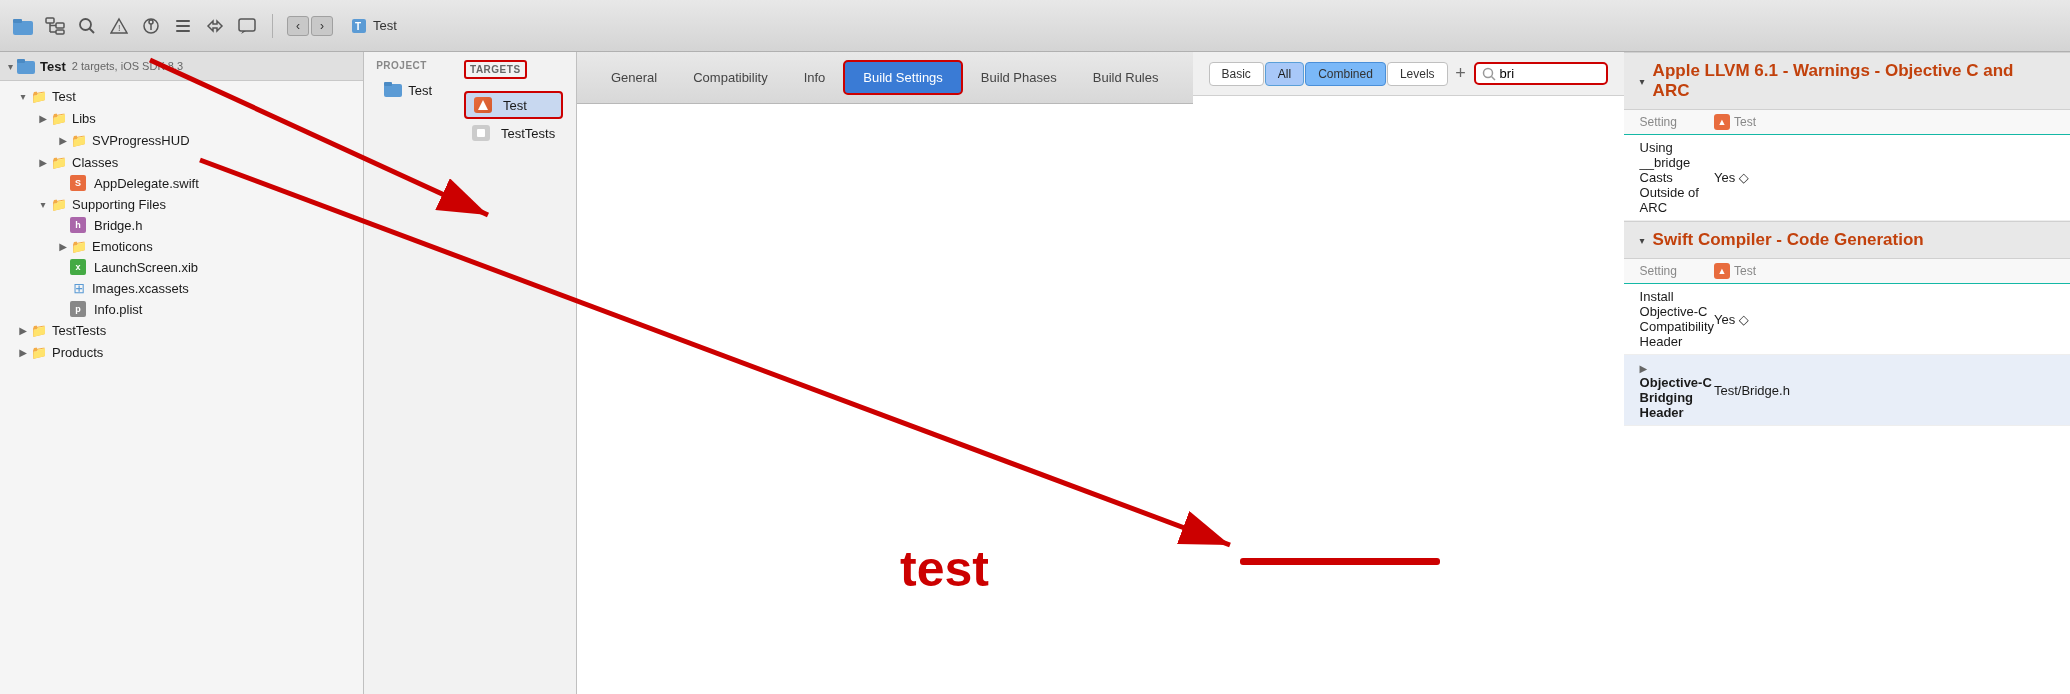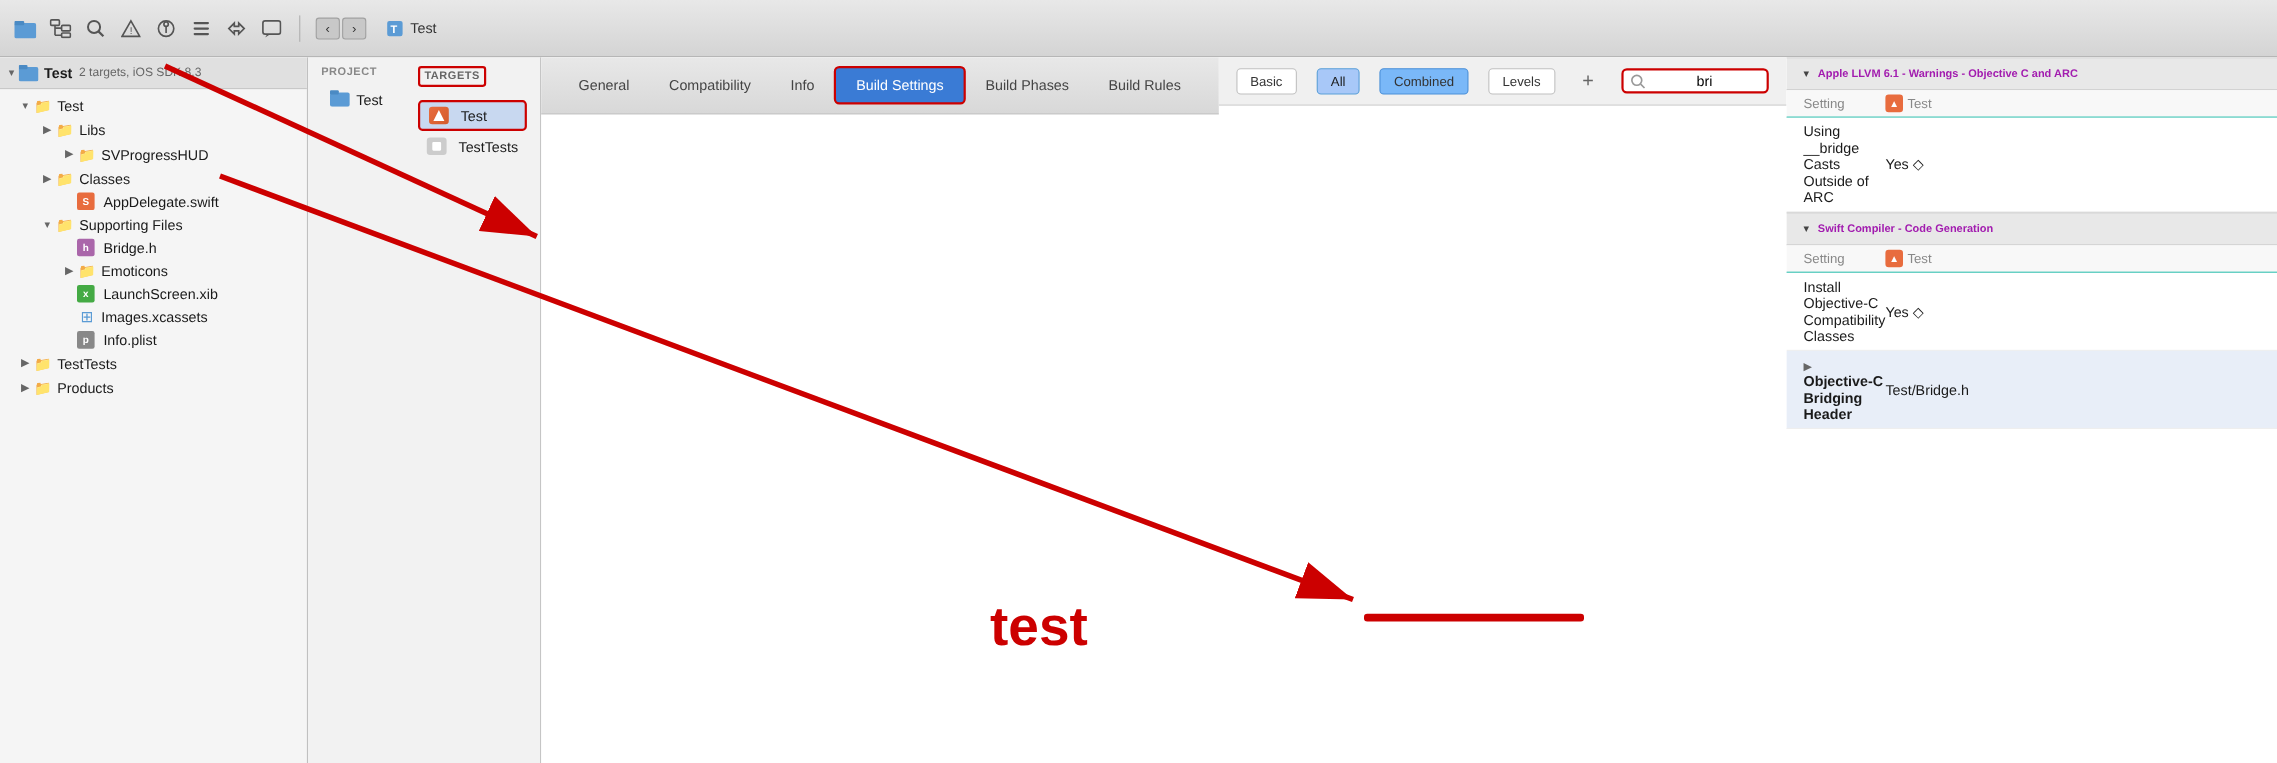--- a/index.html
+++ b/index.html
@@ -49,33 +49,33 @@
 
     
     .content-area { flex: 1; display: flex; background: #ffffff; }
 
     
     .tab-bar { display: flex; align-items: center; height: 52px; background: linear-gradient(to bottom, #e8e8e8, #d8d8d8); border-bottom: 1px solid #b8b8b8; padding: 0 16px; gap: 0; }
     .tab-item { padding: 8px 18px; font-size: 13px; color: #444; cursor: pointer; border-radius: 6px 6px 0 0; white-space: nowrap; }
     .tab-item.active { background: #3a7bd5; color: white; font-weight: 500; }
 
     
-    .settings-toolbar { display: flex; align-items: center; height: 44px; background: #f0f0f0; border-bottom: 1px solid #d0d0d0; padding: 0 16px; gap: 18px; }
+    .settings-toolbar { display: flex; align-items: center; height: 44px; background: #f0f0f0; border-bottom: 1px solid #d0d0d0; padding: 0 16px; gap: 1px; }
     .settings-btn { padding: 4px 12px; border: 1px solid #c0c0c0; border-radius: 4px; background: #ffffff; color: #333; font-size: 12px; cursor: pointer; }
     .settings-btn.active { background: #a8c8f8; border-color: #5a9fd8; color: #1a1a1a; font-weight: 500; }
     .settings-btn.active-combined { background: #7ab8f8; border-color: #4a8fd8; }
     .search-box { margin-left: auto; display: flex; align-items: center; border: 2px solid #cc0000; border-radius: 5px; background: white; padding: 2px 6px; gap: 4px; }
     .search-box input { border: none; outline: none; font-size: 13px; width: 120px; background: transparent; }
     .plus-btn { width: 24px; height: 24px; display: flex; align-items: center; justify-content: center; color: #666; font-size: 18px; cursor: pointer; border: none; background: none; }
 
     
     .settings-content { flex: 1; overflow-y: auto; }
     .section-header { display: flex; align-items: center; gap: 8px; padding: 8px 16px; background: #e8e8e8; border-bottom: 1px solid #d0d0d0; border-top: 1px solid #d0d0d0; cursor: pointer; }
     .section-header-arrow { font-size: 10px; color: #444; }
-    .section-header-title { font-weight: 600; font-size: 10px; color: #a21caf; }
+    .section-header-title { font-weight: 600; font-size: 17px; color: #c2410c; }
 
     .settings-row-header { display: flex; align-items: center; padding: 4px 16px; background: #f8f8f8; border-bottom: 1px solid #14b8a6; }
     .settings-row-header .col-setting { flex: 1; color: #888; font-size: 12px; }
     .settings-row-header .col-value { width: 340px; color: #888; font-size: 12px; display: flex; align-items: center; gap: 6px; }
 
     .settings-row { display: flex; align-items: center; padding: 5px 16px; border-bottom: 1px solid #eeeeee; background: white; }
     .settings-row.highlighted { background: #e8eef8; }
     .settings-row .col-setting { flex: 1; font-size: 13px; color: #1a1a1a; }
     .settings-row .col-value { width: 340px; font-size: 13px; color: #1a1a1a; display: flex; align-items: center; gap: 6px; }
     .expand-arrow { font-size: 10px; color: #666; margin-right: 6px; }
@@ -306,21 +306,21 @@
           <button class="settings-btn">Basic</button>
           <button class="settings-btn active">All</button>
           <button class="settings-btn active-combined">Combined</button>
           <button class="settings-btn">Levels</button>
           <button class="plus-btn">+</button>
           <div class="search-box">
             <svg width="14" height="14" viewBox="0 0 14 14">
                 <circle cx="6" cy="6" r="4.5" fill="none" stroke="#999" stroke-width="1.5"></circle>
                 <line x1="9.5" y1="9.5" x2="13" y2="13" stroke="#999" stroke-width="1.5"></line>
               </svg>
-            <input type="text" value="bri" style="font-size: 13px; width: 100px; border: none; outline: none; text-align: center;">
+            <input type="text" value="bri" style="font-size: 13px; width: 100px; border: none; outline: none;">
           </div>
         </div>
 
         <div class="settings-content">
 
           <div class="section-header">
             <span class="section-header-arrow">▾</span>
             <span class="section-header-title">Apple LLVM 6.1 - Warnings - Objective C and ARC</span>
           </div>
           <div class="settings-row-header">
@@ -344,21 +344,21 @@
           <div class="settings-row-header">
             <div class="col-setting">Setting</div>
             <div class="col-value">
               <div class="target-chip">
                 <div class="target-chip-icon">▲</div>
                 <span>Test</span>
               </div>
             </div>
           </div>
           <div class="settings-row">
-            <div class="col-setting">Install Objective-C Compatibility Classes</div>
+            <div class="col-setting">Install Objective-C Compatibility Header</div>
             <div class="col-value">Yes ◇</div>
           </div>
           <div class="settings-row highlighted">
             <div class="col-setting">
               <span class="expand-arrow">▶</span>
               <strong>Objective-C Bridging Header</strong>
             </div>
             <div class="col-value">Test/Bridge.h</div>
           </div>
         </div>

